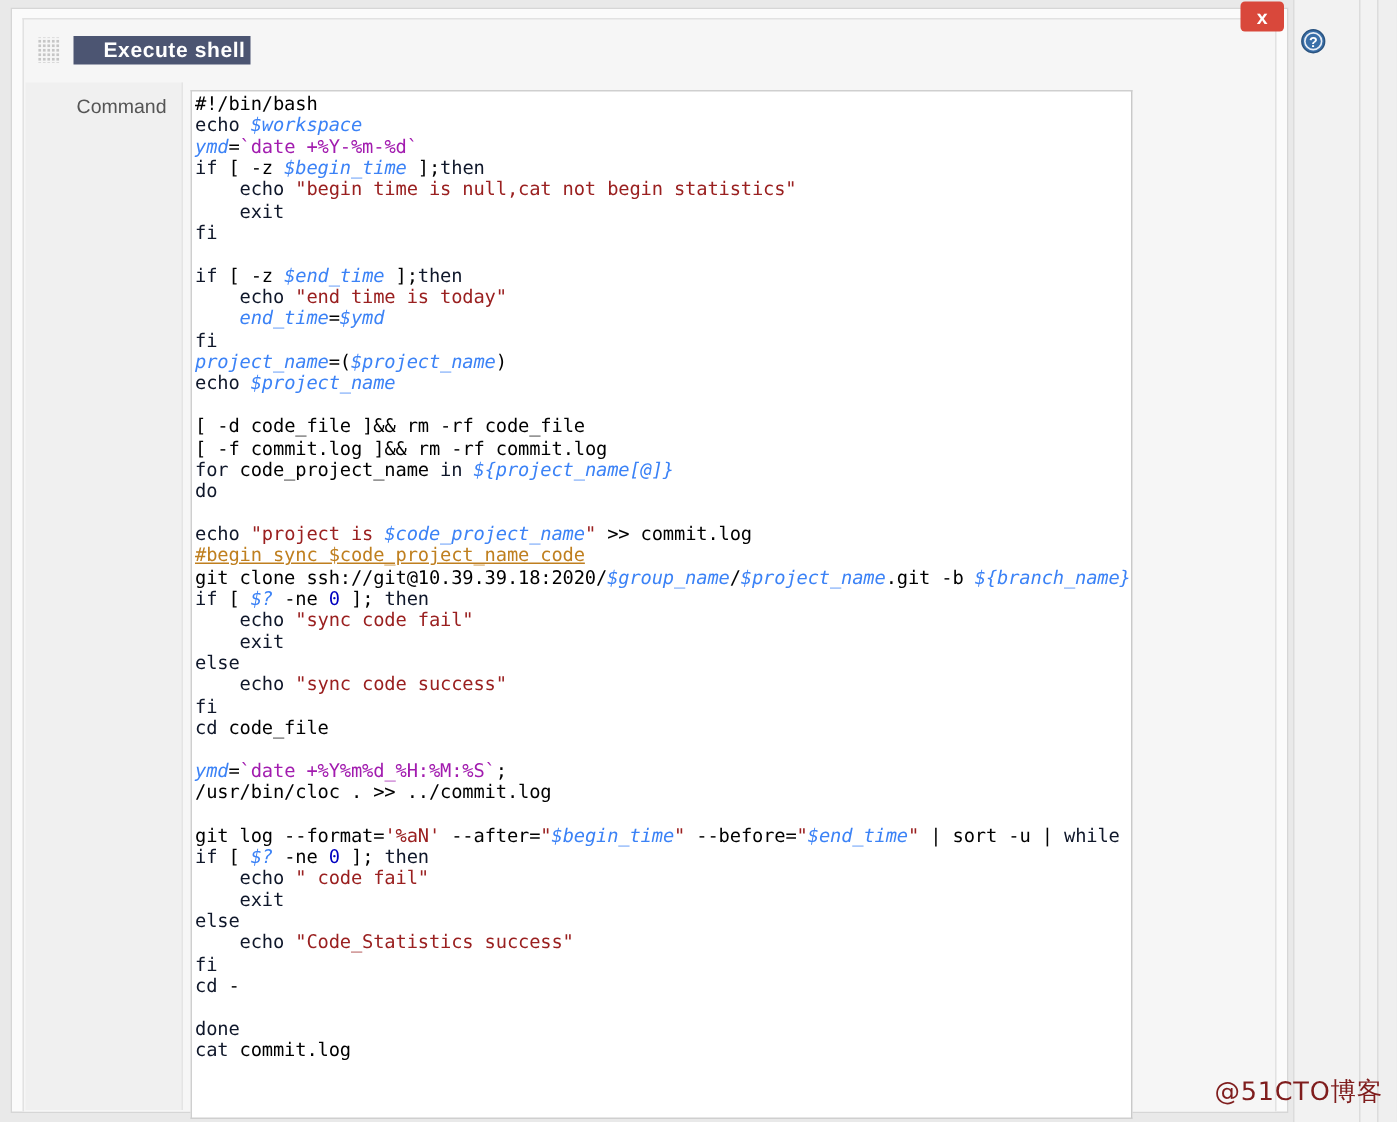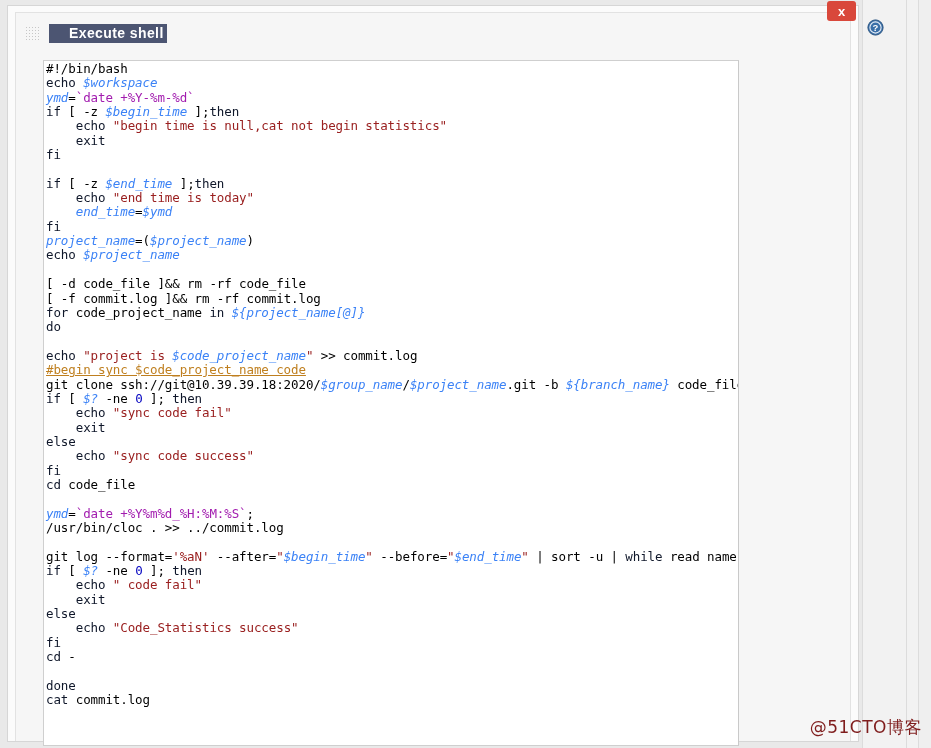--- a/index.html
+++ b/index.html
@@ -134,29 +134,28 @@
   }
   .field-cell {
     flex: 1 1 auto;
     padding: 5px 0 0 5px;
     box-sizing: border-box;
   }
 
   
   .code-area {
     position: relative;
-    width: 696px;
+    width: 628px;
     height: 686px;
     background: #ffffff;
     border: 1px solid #cfcfcf;
     border-right: 1px solid #c9c9c9;
     box-sizing: border-box;
     overflow: hidden;
     padding: 1px 0 0 0;
-    margin-left: 21px;
   }
   .code {
     margin: 0;
     padding: 0 0 0 2px;
     font-family: "DejaVu Sans Mono", "Liberation Mono", monospace;
     font-size: 12.5px;
     line-height: 14.35px;
     white-space: pre;
     color: #000000;
     letter-spacing: -0.1px;
@@ -196,20 +195,21 @@
 
   <div class="panel">
     <div class="panel-inner">
 
       <div class="step-header">
         <div class="drag-handle"></div>
         <div class="step-title">Execute shell</div>
       </div>
 
       <div class="form-row">
+        <div class="label-cell">Command</div>
         <div class="field-cell">
           <div class="code-area">
             <pre class="code" id="code-block"><span class="ln"><span class="t-plain">#!/bin/bash</span></span><span class="ln"><span class="t-kw">echo </span><span class="t-var">$workspace</span></span><span class="ln"><span class="t-var">ymd</span><span class="t-plain">=</span><span class="t-cmdsub">`date +%Y-%m-%d`</span></span><span class="ln"><span class="t-kw">if</span><span class="t-plain"> [ </span><span class="t-plain">-z</span><span class="t-plain"> </span><span class="t-var">$begin_time</span><span class="t-plain"> ];</span><span class="t-kw">then</span></span><span class="ln"><span class="t-plain">    </span><span class="t-kw">echo</span><span class="t-plain"> </span><span class="t-str">"begin time is null,cat not begin statistics"</span></span><span class="ln"><span class="t-plain">    </span><span class="t-kw">exit</span></span><span class="ln"><span class="t-kw">fi</span></span><span class="ln">&nbsp;</span><span class="ln"><span class="t-kw">if</span><span class="t-plain"> [ </span><span class="t-plain">-z</span><span class="t-plain"> </span><span class="t-var">$end_time</span><span class="t-plain"> ];</span><span class="t-kw">then</span></span><span class="ln"><span class="t-plain">    </span><span class="t-kw">echo</span><span class="t-plain"> </span><span class="t-str">"end time is today"</span></span><span class="ln"><span class="t-plain">    </span><span class="t-var">end_time</span><span class="t-plain">=</span><span class="t-var">$ymd</span></span><span class="ln"><span class="t-kw">fi</span></span><span class="ln"><span class="t-var">project_name</span><span class="t-plain">=(</span><span class="t-var">$project_name</span><span class="t-plain">)</span></span><span class="ln"><span class="t-kw">echo </span><span class="t-var">$project_name</span></span><span class="ln">&nbsp;</span><span class="ln"><span class="t-plain">[ </span><span class="t-plain">-d</span><span class="t-plain"> code_file ]&amp;&amp; </span><span class="t-plain">rm</span><span class="t-plain"> </span><span class="t-plain">-rf</span><span class="t-plain"> code_file</span></span><span class="ln"><span class="t-plain">[ </span><span class="t-plain">-f</span><span class="t-plain"> commit.log ]&amp;&amp; </span><span class="t-plain">rm</span><span class="t-plain"> </span><span class="t-plain">-rf</span><span class="t-plain"> commit.log</span></span><span class="ln"><span class="t-kw">for</span><span class="t-plain"> code_project_name </span><span class="t-kw">in</span><span class="t-plain"> </span><span class="t-var">${project_name[@]}</span></span><span class="ln"><span class="t-kw">do</span></span><span class="ln">&nbsp;</span><span class="ln"><span class="t-kw">echo</span><span class="t-plain"> </span><span class="t-str">"project is </span><span class="t-var">$code_project_name</span><span class="t-str">"</span><span class="t-plain"> &gt;&gt; commit.log</span></span><span class="ln"><span class="t-comment">#begin sync $code_project_name code</span></span><span class="ln"><span class="t-plain">git</span><span class="t-plain"> clone ssh://git@10.39.39.18:2020/</span><span class="t-var">$group_name</span><span class="t-plain">/</span><span class="t-var">$project_name</span><span class="t-plain">.git </span><span class="t-plain">-b</span><span class="t-plain"> </span><span class="t-var">${branch_name}</span><span class="t-plain"> code_file</span></span><span class="ln"><span class="t-kw">if</span><span class="t-plain"> [ </span><span class="t-var">$?</span><span class="t-plain"> </span><span class="t-plain">-ne</span><span class="t-plain"> </span><span class="t-num">0</span><span class="t-plain"> ]; </span><span class="t-kw">then</span></span><span class="ln"><span class="t-plain">    </span><span class="t-kw">echo</span><span class="t-plain"> </span><span class="t-str">"sync code fail"</span></span><span class="ln"><span class="t-plain">    </span><span class="t-kw">exit</span></span><span class="ln"><span class="t-kw">else</span></span><span class="ln"><span class="t-plain">    </span><span class="t-kw">echo</span><span class="t-plain"> </span><span class="t-str">"sync code success"</span></span><span class="ln"><span class="t-kw">fi</span></span><span class="ln"><span class="t-kw">cd</span><span class="t-plain"> code_file</span></span><span class="ln">&nbsp;</span><span class="ln"><span class="t-var">ymd</span><span class="t-plain">=</span><span class="t-cmdsub">`date +%Y%m%d_%H:%M:%S`</span><span class="t-plain">;</span></span><span class="ln"><span class="t-plain">/usr/bin/cloc . &gt;&gt; ../commit.log</span></span><span class="ln">&nbsp;</span><span class="ln"><span class="t-plain">git</span><span class="t-plain"> log --format=</span><span class="t-str">'%aN'</span><span class="t-plain"> --after=</span><span class="t-str">"</span><span class="t-var">$begin_time</span><span class="t-str">"</span><span class="t-plain"> --before=</span><span class="t-str">"</span><span class="t-var">$end_time</span><span class="t-str">"</span><span class="t-plain"> | </span><span class="t-plain">sort</span><span class="t-plain"> </span><span class="t-plain">-u</span><span class="t-plain"> | </span><span class="t-kw">while</span><span class="t-plain"> read name; </span><span class="t-kw">do</span><span class="t-plain"> </span><span class="t-kw">echo</span></span><span class="ln"><span class="t-kw">if</span><span class="t-plain"> [ </span><span class="t-var">$?</span><span class="t-plain"> </span><span class="t-plain">-ne</span><span class="t-plain"> </span><span class="t-num">0</span><span class="t-plain"> ]; </span><span class="t-kw">then</span></span><span class="ln"><span class="t-plain">    </span><span class="t-kw">echo</span><span class="t-plain"> </span><span class="t-str">" code fail"</span></span><span class="ln"><span class="t-plain">    </span><span class="t-kw">exit</span></span><span class="ln"><span class="t-kw">else</span></span><span class="ln"><span class="t-plain">    </span><span class="t-kw">echo</span><span class="t-plain"> </span><span class="t-str">"Code_Statistics success"</span></span><span class="ln"><span class="t-kw">fi</span></span><span class="ln"><span class="t-kw">cd</span><span class="t-plain"> -</span></span><span class="ln">&nbsp;</span><span class="ln"><span class="t-kw">done</span></span><span class="ln"><span class="t-kw">cat</span><span class="t-plain"> commit.log</span></span></pre>
           </div>
         </div>
       </div>
 
     </div>
   </div>
 

